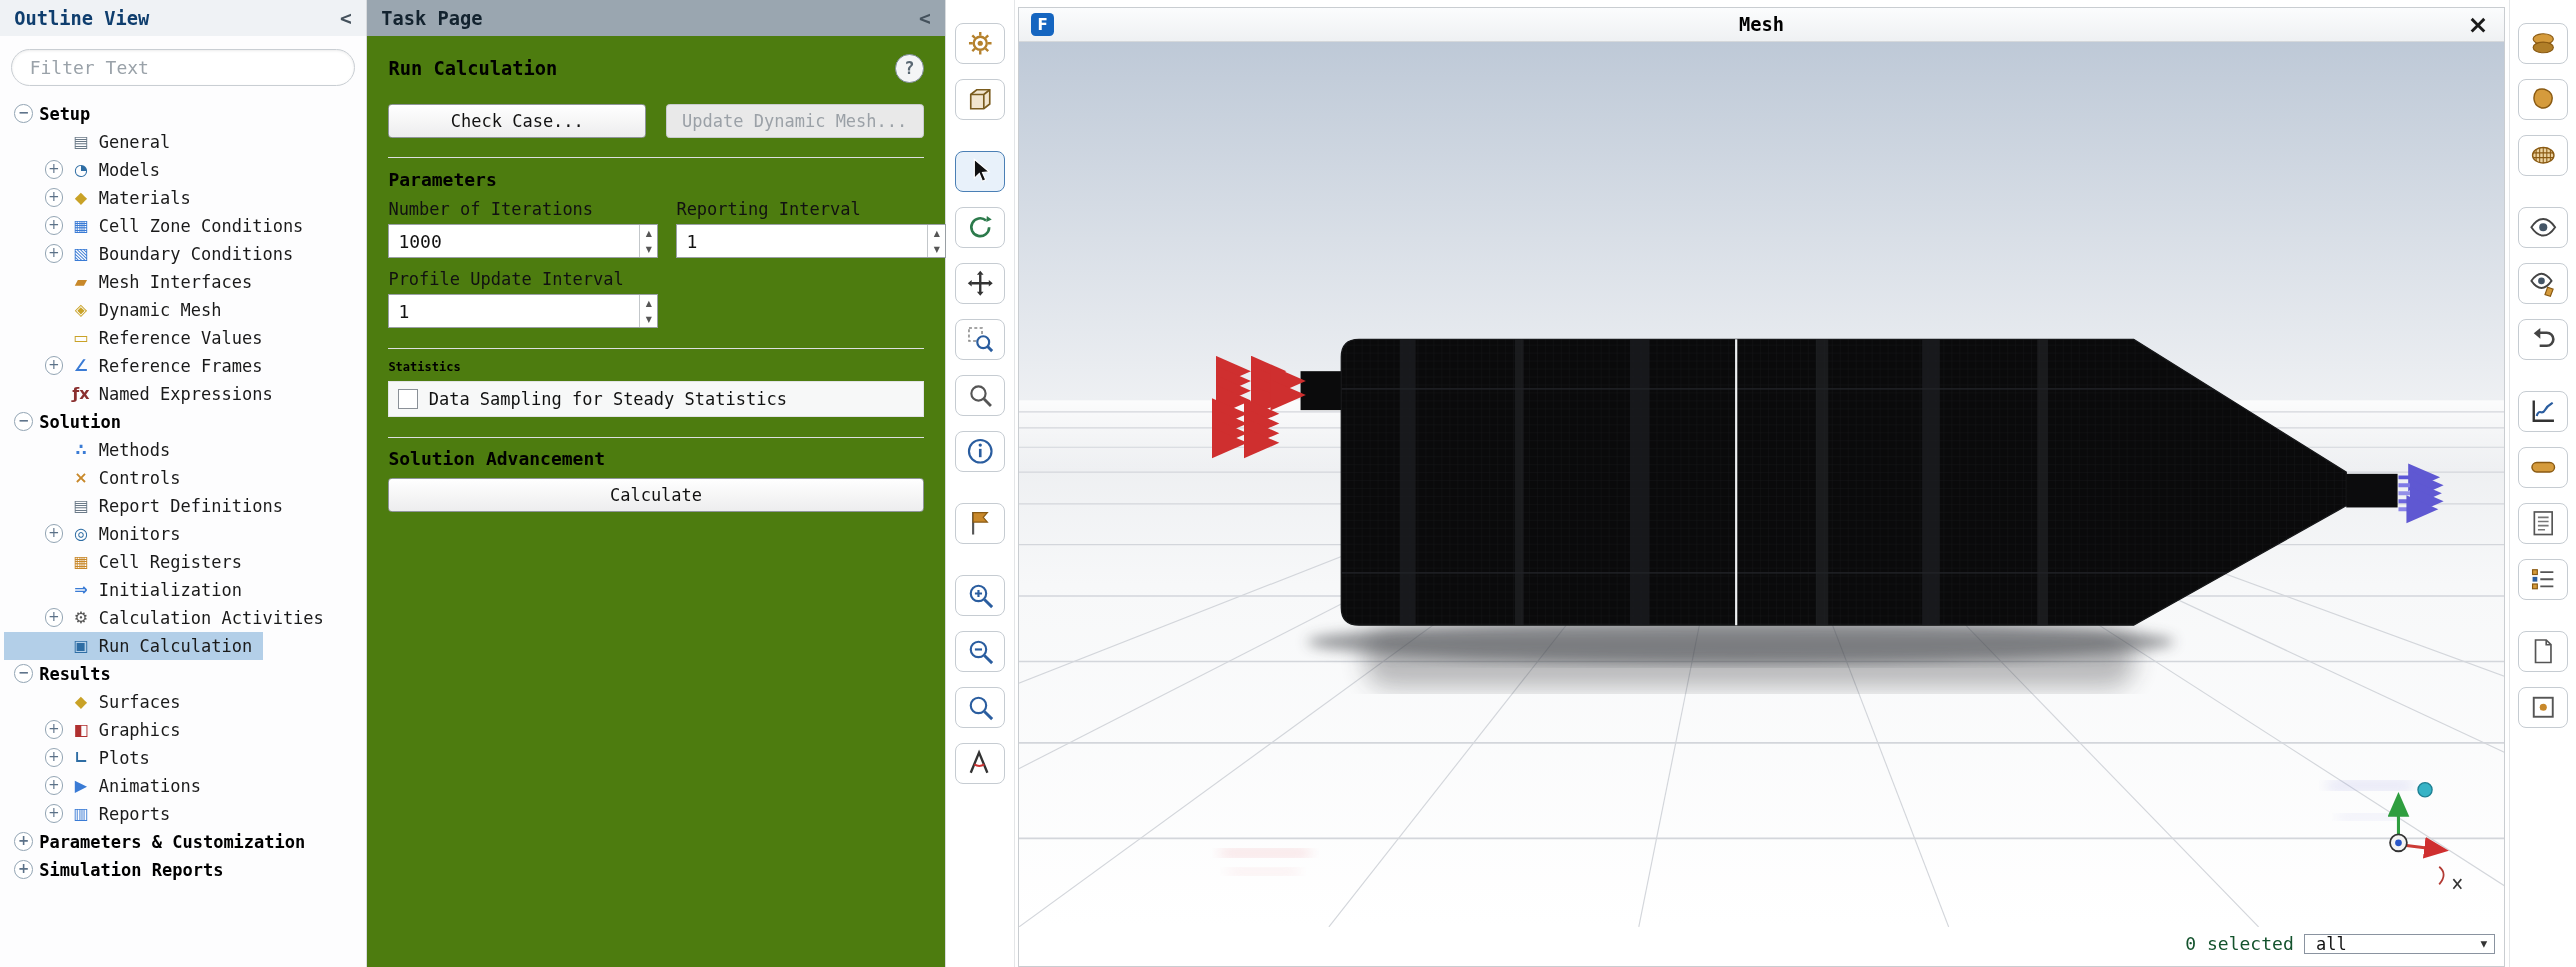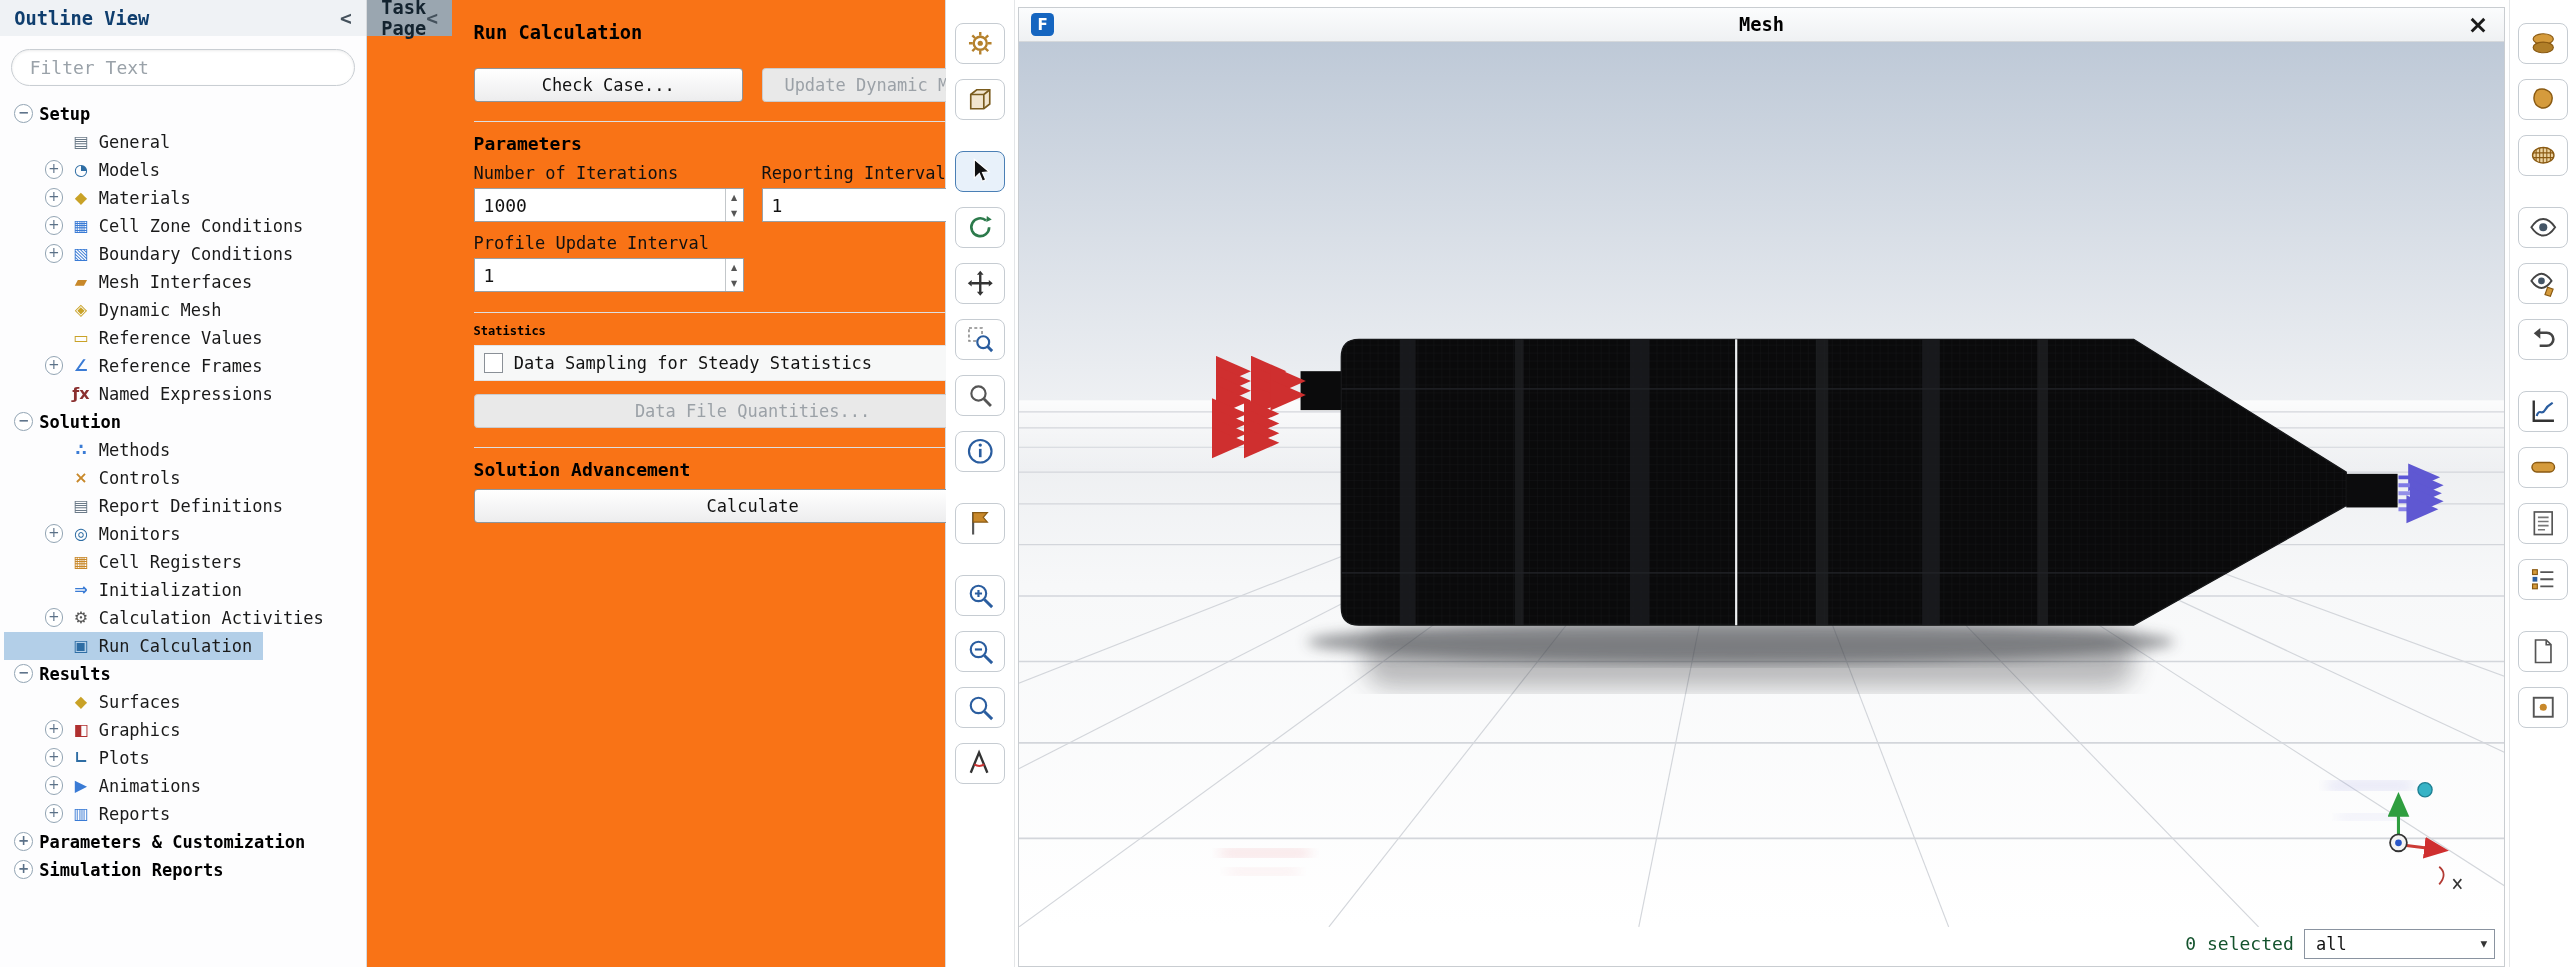--- a/index.html
+++ b/index.html
@@ -26,22 +26,22 @@
   .tree-row.root { font-weight:bold; color:#000; }
   .tree-row.selected { background:#b3cfe8; }
   .expander { width:18.7px; height:18.7px; min-width:18.7px; border:1.3px solid #93a5b4; border-radius:50%;
               background:#fff; color:#5b7188; font-size:13.4px; line-height:15px; text-align:center;
               margin-right:6.2px; font-family:"DejaVu Sans", sans-serif; }
   .expander.none { visibility:hidden; }
   .tree-icon { width:23px; min-width:23px; text-align:center; margin-right:6.2px; font-size:16px;
                font-family:"DejaVu Sans", sans-serif; font-weight:bold; }
 
   
-  .task-panel { width:579px; min-width:579px; height:100%; background:#f97316;
-                border-right:1.8px solid #d8dbde; display:flex; flex-direction:row; }
+  .task-panel { width:579px; min-width:579px; height:100%; background:#4d7c0f;
+                border-right:1.8px solid #d8dbde; display:flex; flex-direction:column; }
   .task-header { background:#9aa6b0; color:#13232f; }
   .task-content { padding:18px 21.4px 0 21.4px; }
   .task-heading-row { display:flex; justify-content:space-between; align-items:center; }
   .task-heading { font-size:18.7px; font-weight:bold; color:#000; }
   .help-btn { width:28.5px; height:28.5px; border:1.8px solid #7d8b97; border-radius:50%;
               color:#5a6873; font-size:17px; font-weight:bold; display:flex;
               align-items:center; justify-content:center; background:#f4f5f6; }
   .btn-row { display:flex; gap:19.6px; margin-top:21.4px; }
   .btn { flex:1; height:34px; font-size:17px; font-family:"DejaVu Sans Mono", monospace;
          border:0.9px solid #8f959a; border-radius:3.6px; color:#111;
@@ -84,21 +84,21 @@
   .fluent-logo { position:absolute; left:12.5px; top:5.3px; width:23px; height:23px; background:#1565c0;
                  color:#fff; border-radius:4.5px; font-size:15px; font-weight:bold; display:flex;
                  align-items:center; justify-content:center; font-family:"DejaVu Sans", sans-serif; }
   .gfx-close { position:absolute; right:16px; top:1.8px; font-size:25px; font-weight:bold; color:#1a1a1a;
                font-family:"DejaVu Sans", sans-serif; }
   .scene { flex:1; position:relative; overflow:hidden; }
   .scene svg { width:100%; height:100%; display:block; }
   .status-row { height:39px; display:flex; align-items:center; justify-content:flex-end;
                 gap:10.7px; padding:0 9px 5.3px 0; background:#fff; }
   .status-row .sel-label { font-size:18px; color:#14532d; }
-  .combo { width:191px; height:30px; background:#fff; border:0.9px solid #8a93a0; display:flex;
+  .combo { width:191px; height:20px; background:#fff; border:0.9px solid #8a93a0; display:flex;
            align-items:center; justify-content:space-between; padding:0 7.1px 0 10.7px; font-size:17px; color:#111; }
   .combo-arrow { font-size:13.4px; color:#333; font-family:"DejaVu Sans", sans-serif; }
 </style>
 </head>
 <body>
 
 <div class="app">
 
   <aside class="outline-panel">
     <div class="panel-header outline-header">
@@ -298,21 +298,20 @@
           <div></div>
         </div>
       </div>
 
       <div class="section">
         <div class="sub-title">Statistics</div>
         <label class="check-row">
           <span class="checkbox"></span>
           <span>Data Sampling for Steady Statistics</span>
         </label>
-        <button class="btn wide" disabled="">Data File Quantities...</button>
       </div>
 
       <div class="section">
         <div class="section-title">Solution Advancement</div>
         <button class="btn wide">Calculate</button>
       </div>
     </div>
   </section>
 
   <div class="tool-strip left">

